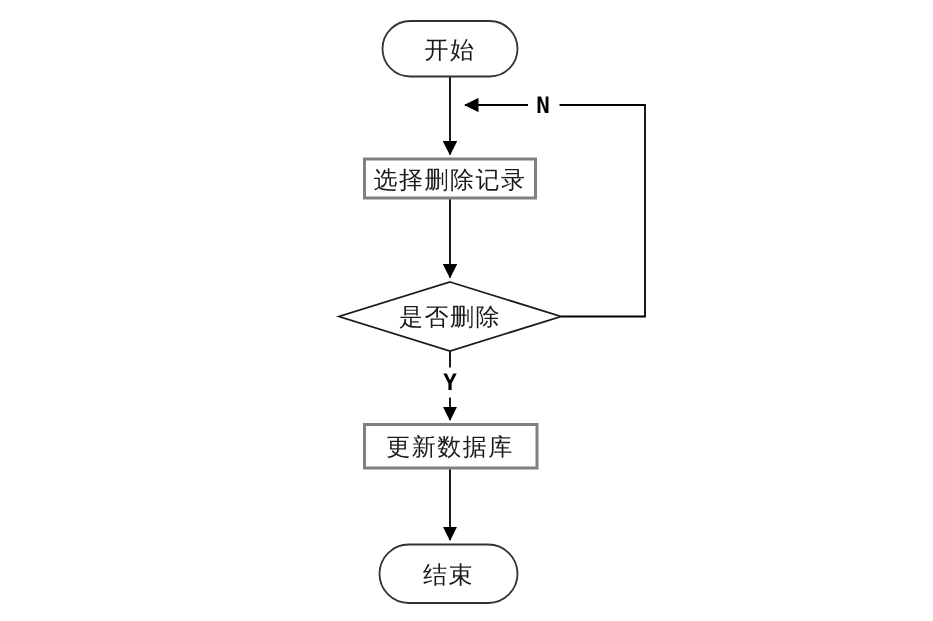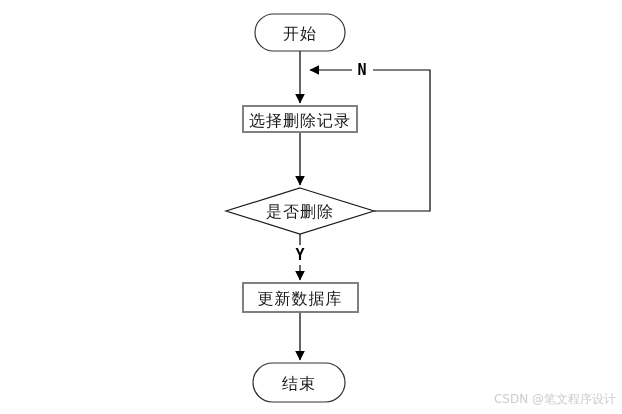--- a/index.html
+++ b/index.html
@@ -70,14 +70,13 @@
     <polygon points="300,188 374,211 300,234 226,211" fill="#ffffff" stroke="#1a1a1a" stroke-width="1.2"></polygon>
     <text x="300" y="211" text-anchor="middle" dominant-baseline="central" class="node-label">是否删除</text>
 
     <rect x="243" y="283" width="115" height="29" fill="#ffffff" stroke="#808080" stroke-width="2"></rect>
     <text x="300" y="298" text-anchor="middle" dominant-baseline="central" class="node-label">更新数据库</text>
 
     <rect x="253" y="363" width="92" height="39" rx="19.5" ry="19.5" fill="#ffffff" stroke="#333333" stroke-width="1.2"></rect>
     <text x="299" y="383" text-anchor="middle" dominant-baseline="central" class="node-label">结束</text>
   </svg>
 
-  <div class="watermark">CSDN @笔文程序设计</div>
 </div>
 
 </body></html>

